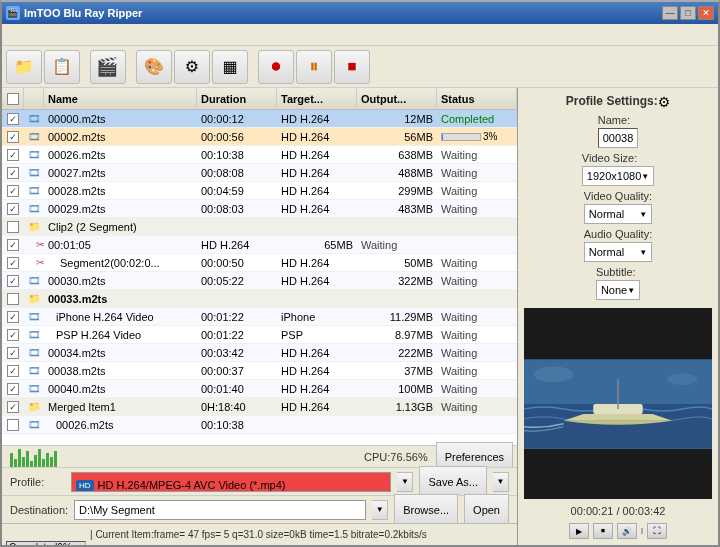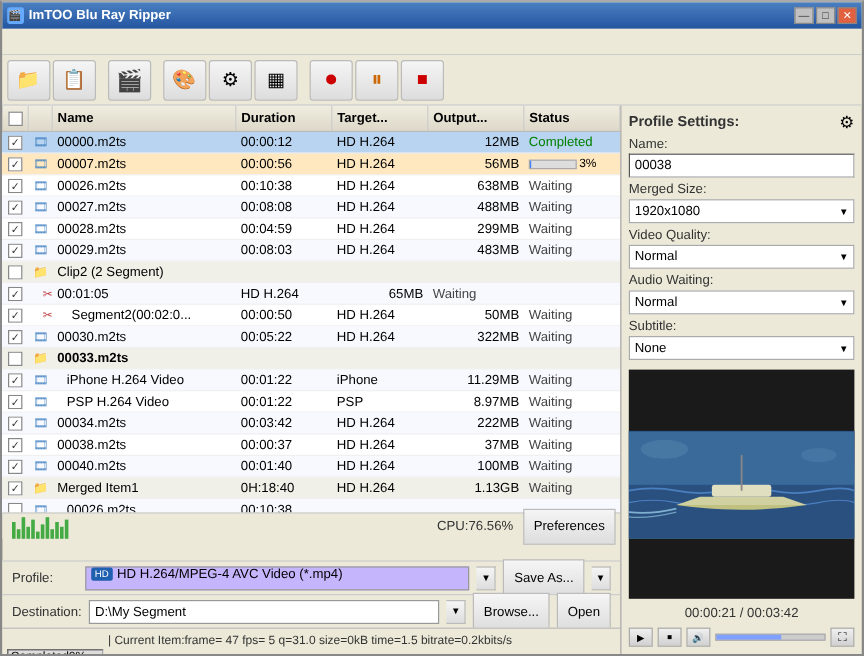--- a/index.html
+++ b/index.html
@@ -235,30 +235,29 @@
     }
     .profile-row {
       height: 28px;
       display: flex;
       align-items: center;
       padding: 0 8px;
       gap: 6px;
       border-top: 1px solid #ccc;
       background: #ece9d8;
       flex-shrink: 0;
-      margin-top: 18px;
     }
     .profile-label { font-size: 11px; color: #333; min-width: 55px; }
     .profile-select {
       flex: 1;
       height: 20px;
-      background: #c4b5fd;
+      background: #ef4444;
       border: 1px solid #999;
       display: flex;
-      align-items: flex-start;
+      align-items: flex-end;
       padding: 0 4px;
       font-size: 11px;
     }
     .profile-icon {
       display: inline-block;
       background: #2060b0;
       color: white;
       font-size: 8px;
       padding: 1px 3px;
       margin-right: 4px;
@@ -343,20 +342,21 @@
     .status-text { font-size: 10px; color: #333; padding: 0 4px; }
     
     .right-panel {
       width: 200px;
       display: flex;
       flex-direction: column;
       background: #ece9d8;
       flex-shrink: 0;
       padding: 6px;
       gap: 4px;
+      align-items: center;
     }
     .rp-title { font-size: 12px; font-weight: bold; color: #333; margin-bottom: 2px; }
     .rp-label { font-size: 11px; color: #333; margin-bottom: 2px; }
     .rp-input {
       width: 100%;
       height: 20px;
       background: white;
       border: 1px inset #aaa;
       padding: 0 4px;
       font-size: 11px;
@@ -502,21 +502,21 @@
           <div class="fc status-completed">Completed</div>
         </div>
 
         <div class="file-row highlighted">
           <div class="fc center">
               <div class="check-box checked"></div>
             </div>
           <div class="fc">
               <span class="file-icon video-icon">🎞</span>
             </div>
-          <div class="fc">00007.m2ts</div>
+          <div class="fc">00002.m2ts</div>
           <div class="fc">00:00:56</div>
           <div class="fc">HD H.264</div>
           <div class="fc right">56MB</div>
           <div class="fc">
             <div class="mini-progress">
               <div class="mini-progress-fill" style="width:3%"></div>
             </div>
             <span style="font-size:10px; margin-left:2px;">3%</span>
           </div>
         </div>
@@ -799,37 +799,37 @@
       </div>
 
       <div class="rp-section">
         <div class="rp-label">Name:</div>
         <div class="rp-input">
           <span>00038</span>
         </div>
       </div>
 
       <div class="rp-section">
-        <div class="rp-label">Merged Size:</div>
+        <div class="rp-label">Video Size:</div>
         <div class="rp-select">
           <span>1920x1080</span>
           <span class="rp-select-arrow">▼</span>
         </div>
       </div>
 
       <div class="rp-section">
         <div class="rp-label">Video Quality:</div>
         <div class="rp-select">
           <span>Normal</span>
           <span class="rp-select-arrow">▼</span>
         </div>
       </div>
 
       <div class="rp-section">
-        <div class="rp-label">Audio Waiting:</div>
+        <div class="rp-label">Audio Quality:</div>
         <div class="rp-select">
           <span>Normal</span>
           <span class="rp-select-arrow">▼</span>
         </div>
       </div>
 
       <div class="rp-section">
         <div class="rp-label">Subtitle:</div>
         <div class="rp-select">
           <span>None</span>

